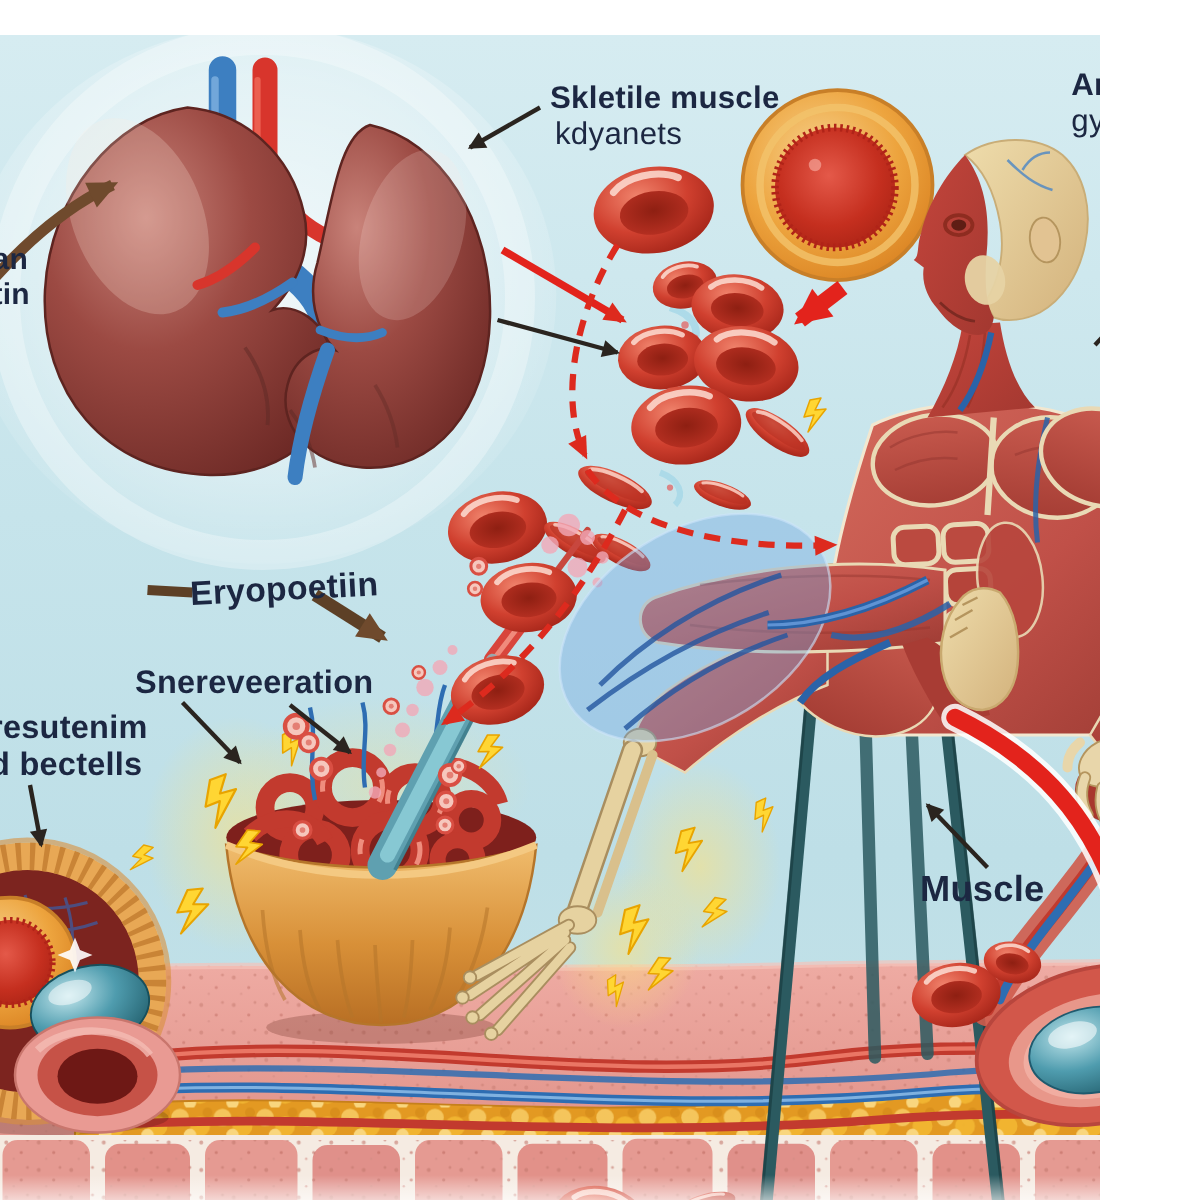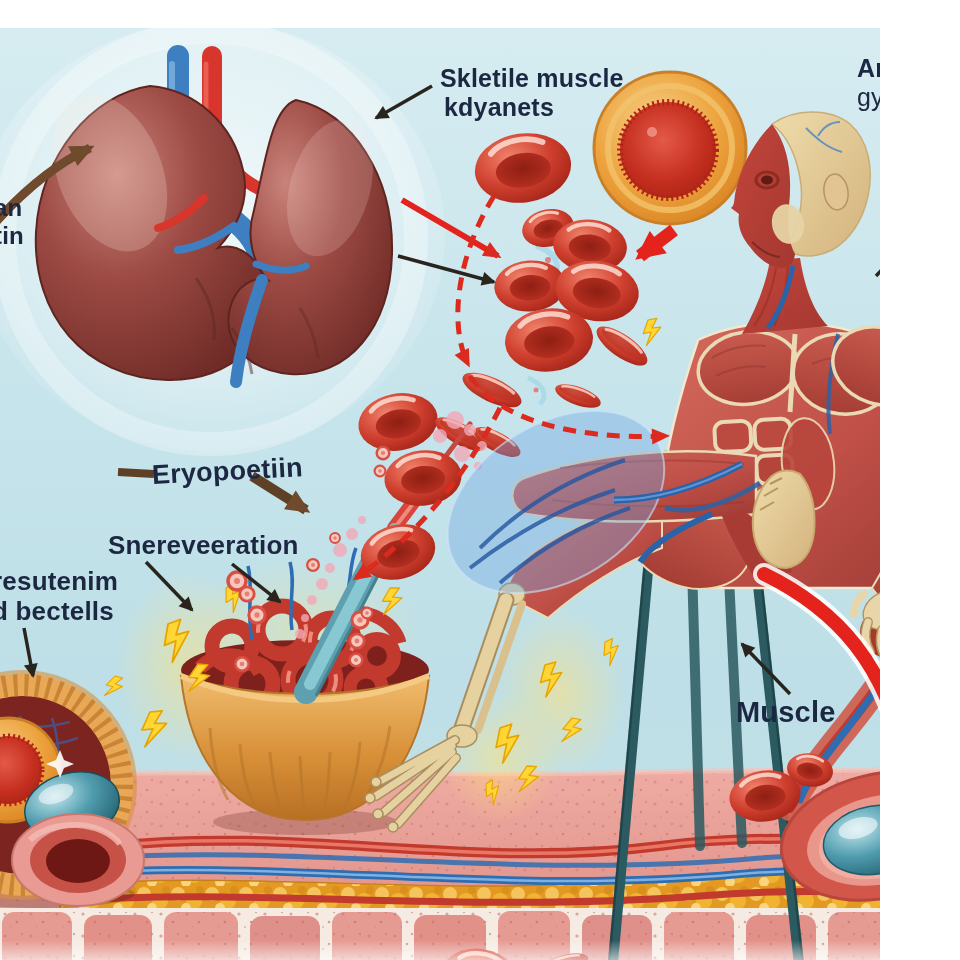--- a/index.html
+++ b/index.html
@@ -3,21 +3,21 @@
 <meta charset="utf-8">
 <style>
   :root{ --c-text:#1c2742; }
   html,body{margin:0;padding:0;background:#fff;}
   #stage{position:relative;width:880px;height:960px;overflow:hidden;
     background:linear-gradient(180deg,#d6ecf1 0%,#c6e4eb 40%,#bedfe7 68%,#c4e2e8 100%);
     font-family:"Liberation Sans", sans-serif;margin-top:28px;}
   svg{position:absolute;left:0;top:0;}
   .lbl{position:absolute;color:var(--c-text);font-weight:700;line-height:1.16;
     letter-spacing:.2px;white-space:nowrap;}
-  .lbl .l2{font-weight:700;}
+  .lbl .l2{font-weight:400;}
 </style>
 </head>
 <body>
 
 <div id="stage">
 <svg width="960" height="960" viewBox="0 0 960 960">
 <defs>
   <radialGradient id="glowG" cx="50%" cy="45%" r="60%">
     <stop offset="0%" stop-color="rgba(255,255,255,.7)"></stop>
           <stop offset="60%" stop-color="rgba(255,255,255,.35)"></stop>

